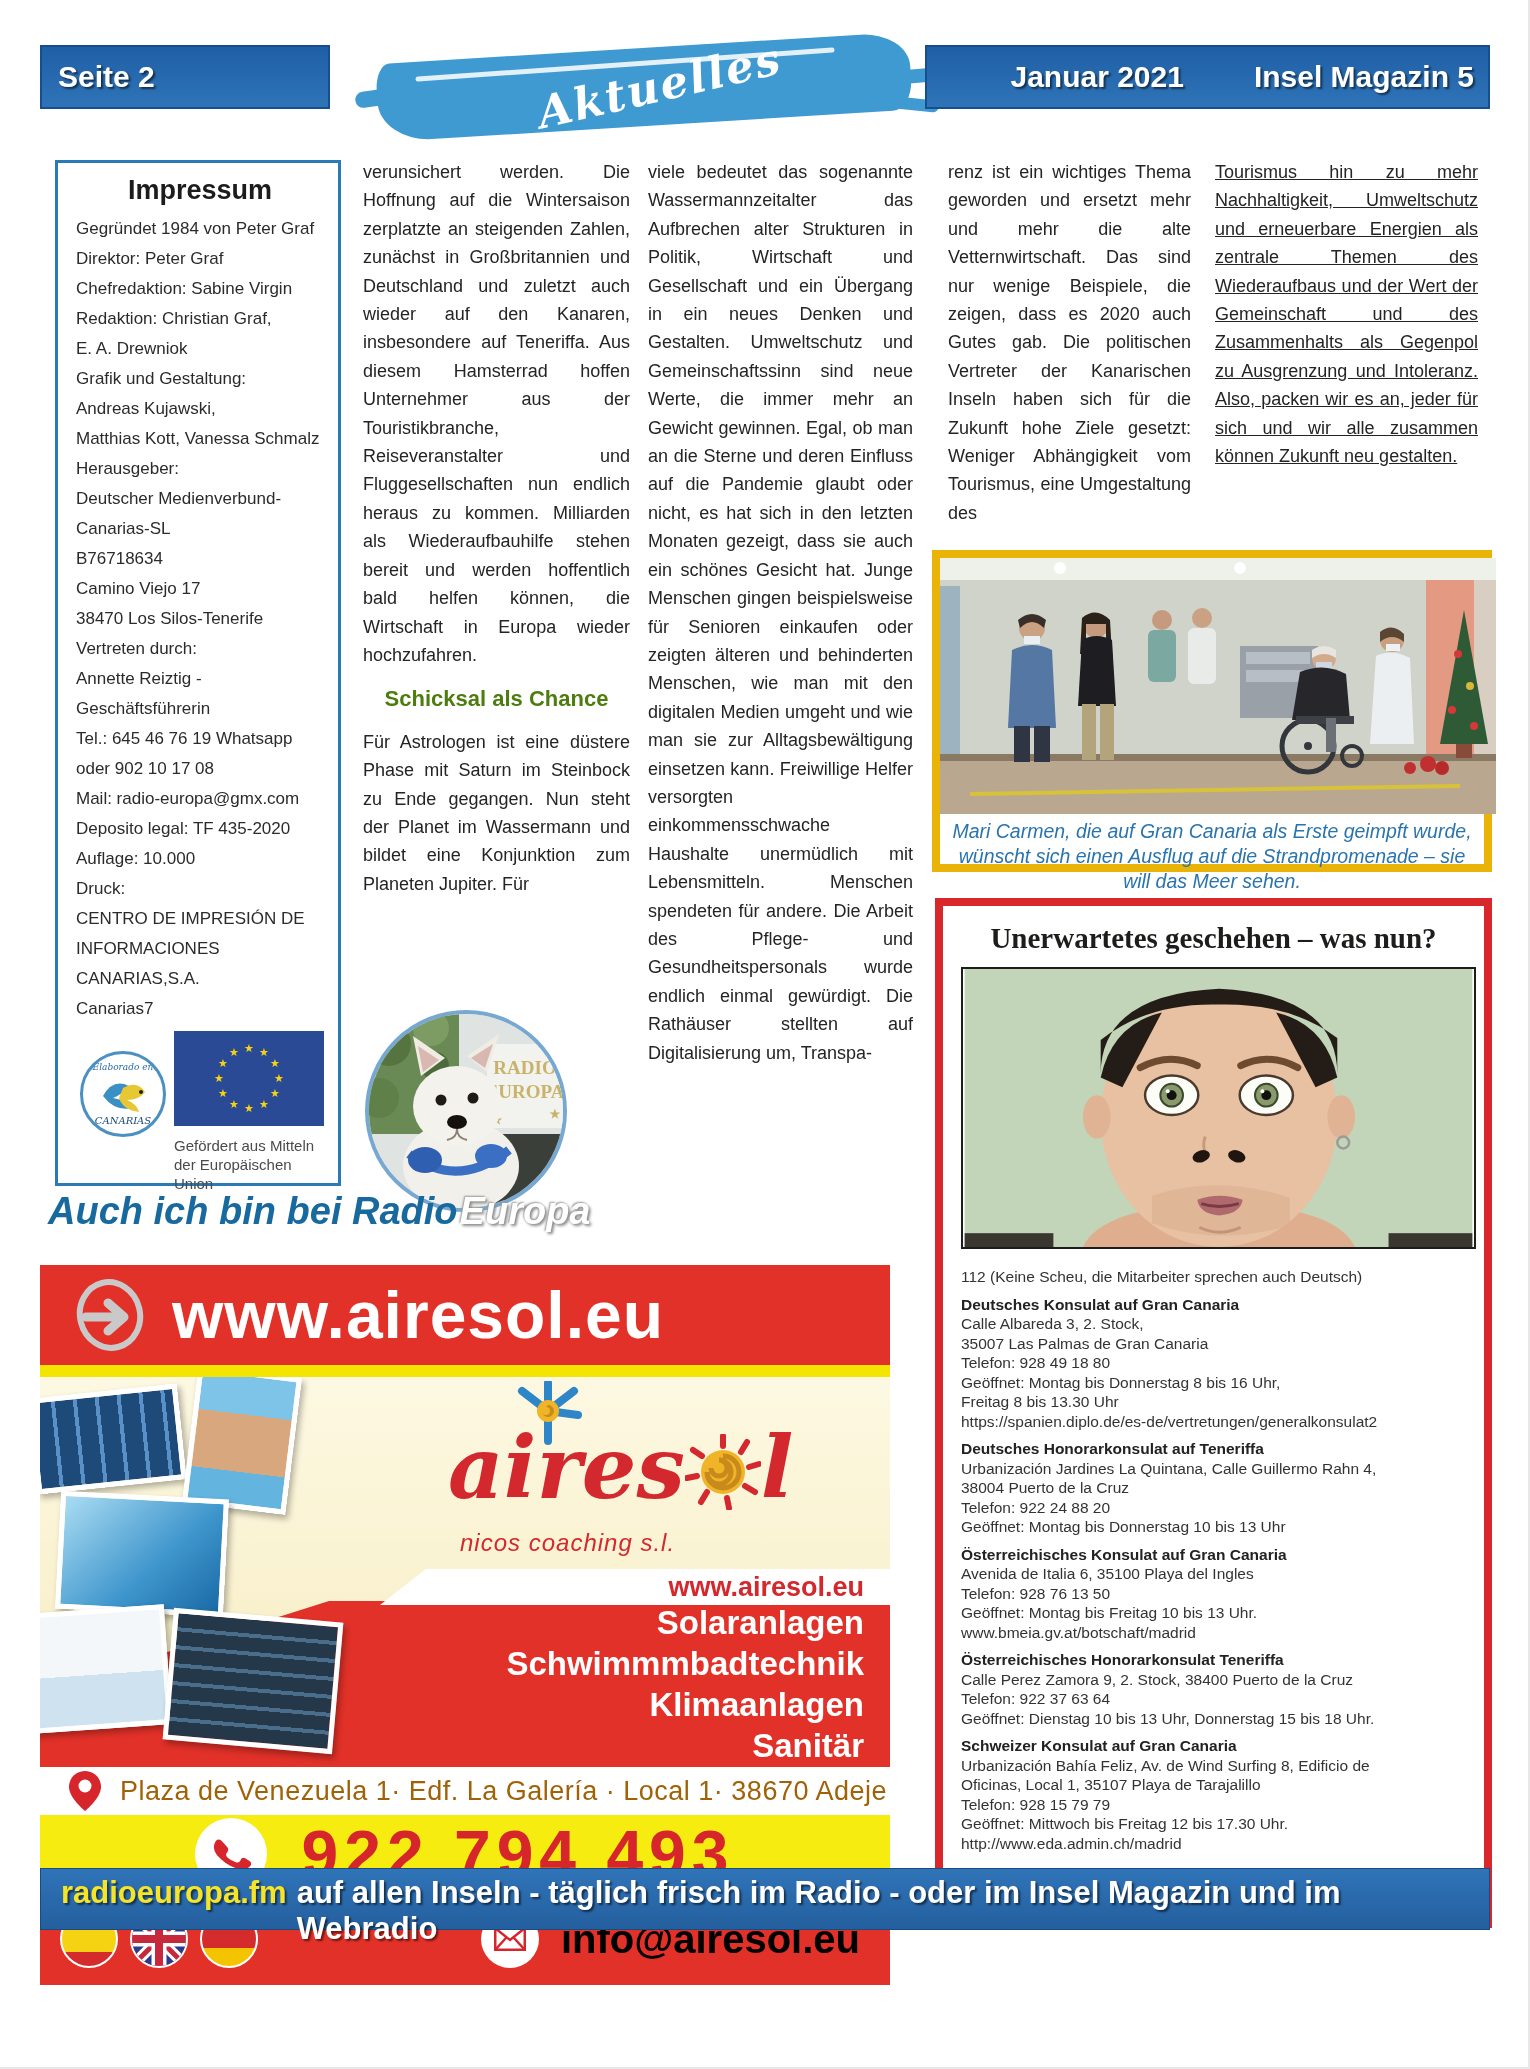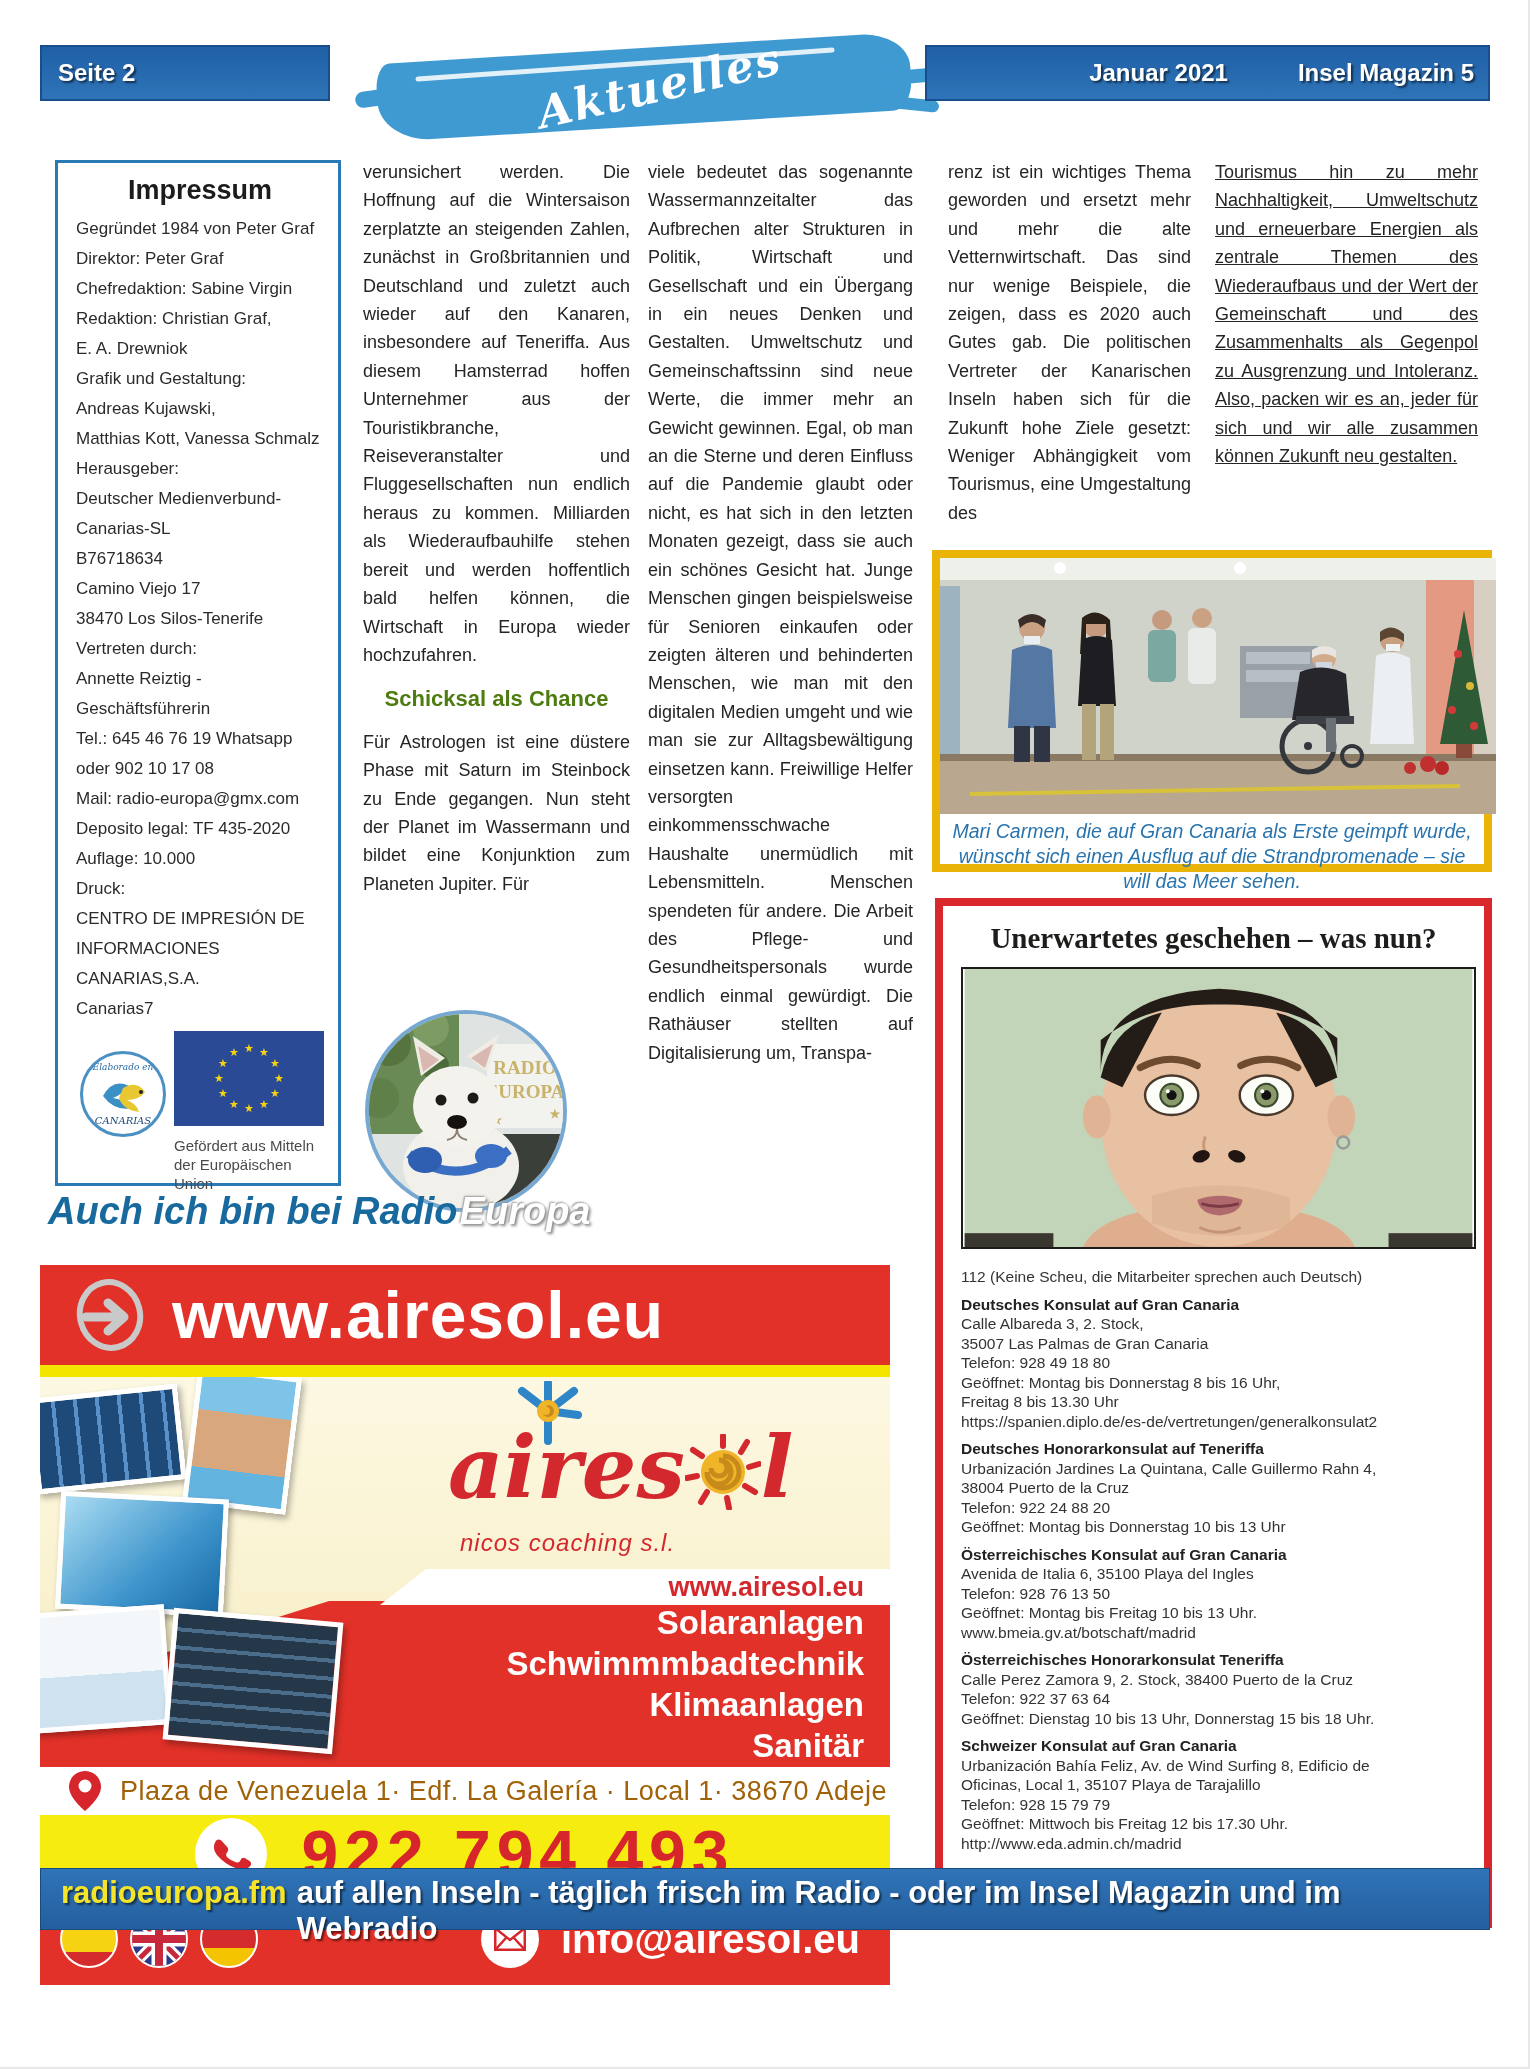--- a/index.html
+++ b/index.html
@@ -3,23 +3,23 @@
 <meta charset="utf-8">
 <title>Insel Magazin Seite 2</title>
 <style>
   * { margin:0; padding:0; box-sizing:border-box; }
   html,body { background:#ffffff; }
   body { font-family:"Liberation Sans", sans-serif; color:#232323; }
   .page { position:relative; width:1530px; height:2069px; background:#fff; overflow:hidden;
           box-shadow: inset -2px -2px 0 #e8e8e8; }
 
   
-  .hbar { position:absolute; height:56px; background:linear-gradient(180deg,#1f5fa5,#2f74b8);
+  .hbar { position:absolute; height:64px; background:linear-gradient(180deg,#1f5fa5,#2f74b8);
           border:2px solid #174f8c; display:flex; align-items:center;
-          color:#fff; font-weight:bold; font-size:24px; text-shadow:2px 2px 2px rgba(0,0,0,.55); }
+          color:#fff; font-weight:bold; font-size:30px; text-shadow:2px 2px 2px rgba(0,0,0,.55); }
   .hbar-left  { left:40px;  top:45px; width:290px; padding-left:16px; }
   .hbar-right { left:925px; top:45px; width:565px; justify-content:flex-end; gap:70px; padding-right:14px; }
 
   .brush { position:absolute; left:355px; top:40px; width:590px; height:92px; }
   .b-main { position:absolute; left:22px; top:8px; right:34px; bottom:6px; background:#3f9ad2;
             border-radius:14px 48px 20px 52px / 26px 34px 30px 40px; transform:rotate(-3.5deg); }
   .b-acc1 { position:absolute; left:0; top:48px; width:70px; height:16px; background:#3f9ad2;
             border-radius:8px; transform:rotate(-8deg); }
   .b-acc2 { position:absolute; right:0; top:30px; width:80px; height:14px; background:#3f9ad2;
             border-radius:8px; transform:rotate(-5deg); }
@@ -123,21 +123,21 @@
                   display:flex; align-items:center; justify-content:center; }
   .ad-phone .number { color:#d6252b; font-weight:bold; font-size:66px; letter-spacing:6px; }
   .ad-bottom { height:92px; background:#e23128; display:flex; align-items:center; padding:0 20px; }
   .flags { display:flex; gap:12px; }
   .flag { width:58px; height:58px; border-radius:50%; border:2px solid #fff; overflow:hidden; }
   .flag-es { background:linear-gradient(180deg,#d42c2c 0 26%,#f5d312 26% 74%,#d42c2c 74%); }
   .flag-de { background:linear-gradient(180deg,#1a1a1a 0 33%,#d42c2c 33% 66%,#f5c400 66%); }
   .mail-group { margin-left:auto; display:flex; align-items:center; gap:22px; padding-right:10px; }
   .mail-circle { width:58px; height:58px; background:#fff; border-radius:50%;
                  display:flex; align-items:center; justify-content:center; }
-  .ad-email { color:#ffffff; font-size:40px; font-weight:600; }
+  .ad-email { color:#000000; font-size:40px; font-weight:600; }
 
   
   .bottom-bar { position:absolute; left:40px; top:1868px; width:1450px; height:62px;
                 background:linear-gradient(180deg,#2f74b8,#245f9e); border:1px solid #1a4a80;
                 display:flex; align-items:flex-start; padding:6px 8px 0 20px;
                 font-size:31px; font-weight:bold; color:#fff; text-shadow:2px 2px 2px rgba(0,0,0,.55); }
   .bottom-bar .brand { color:#f5e42a; margin-right:10px; }
 </style>
 </head>
 <body>

